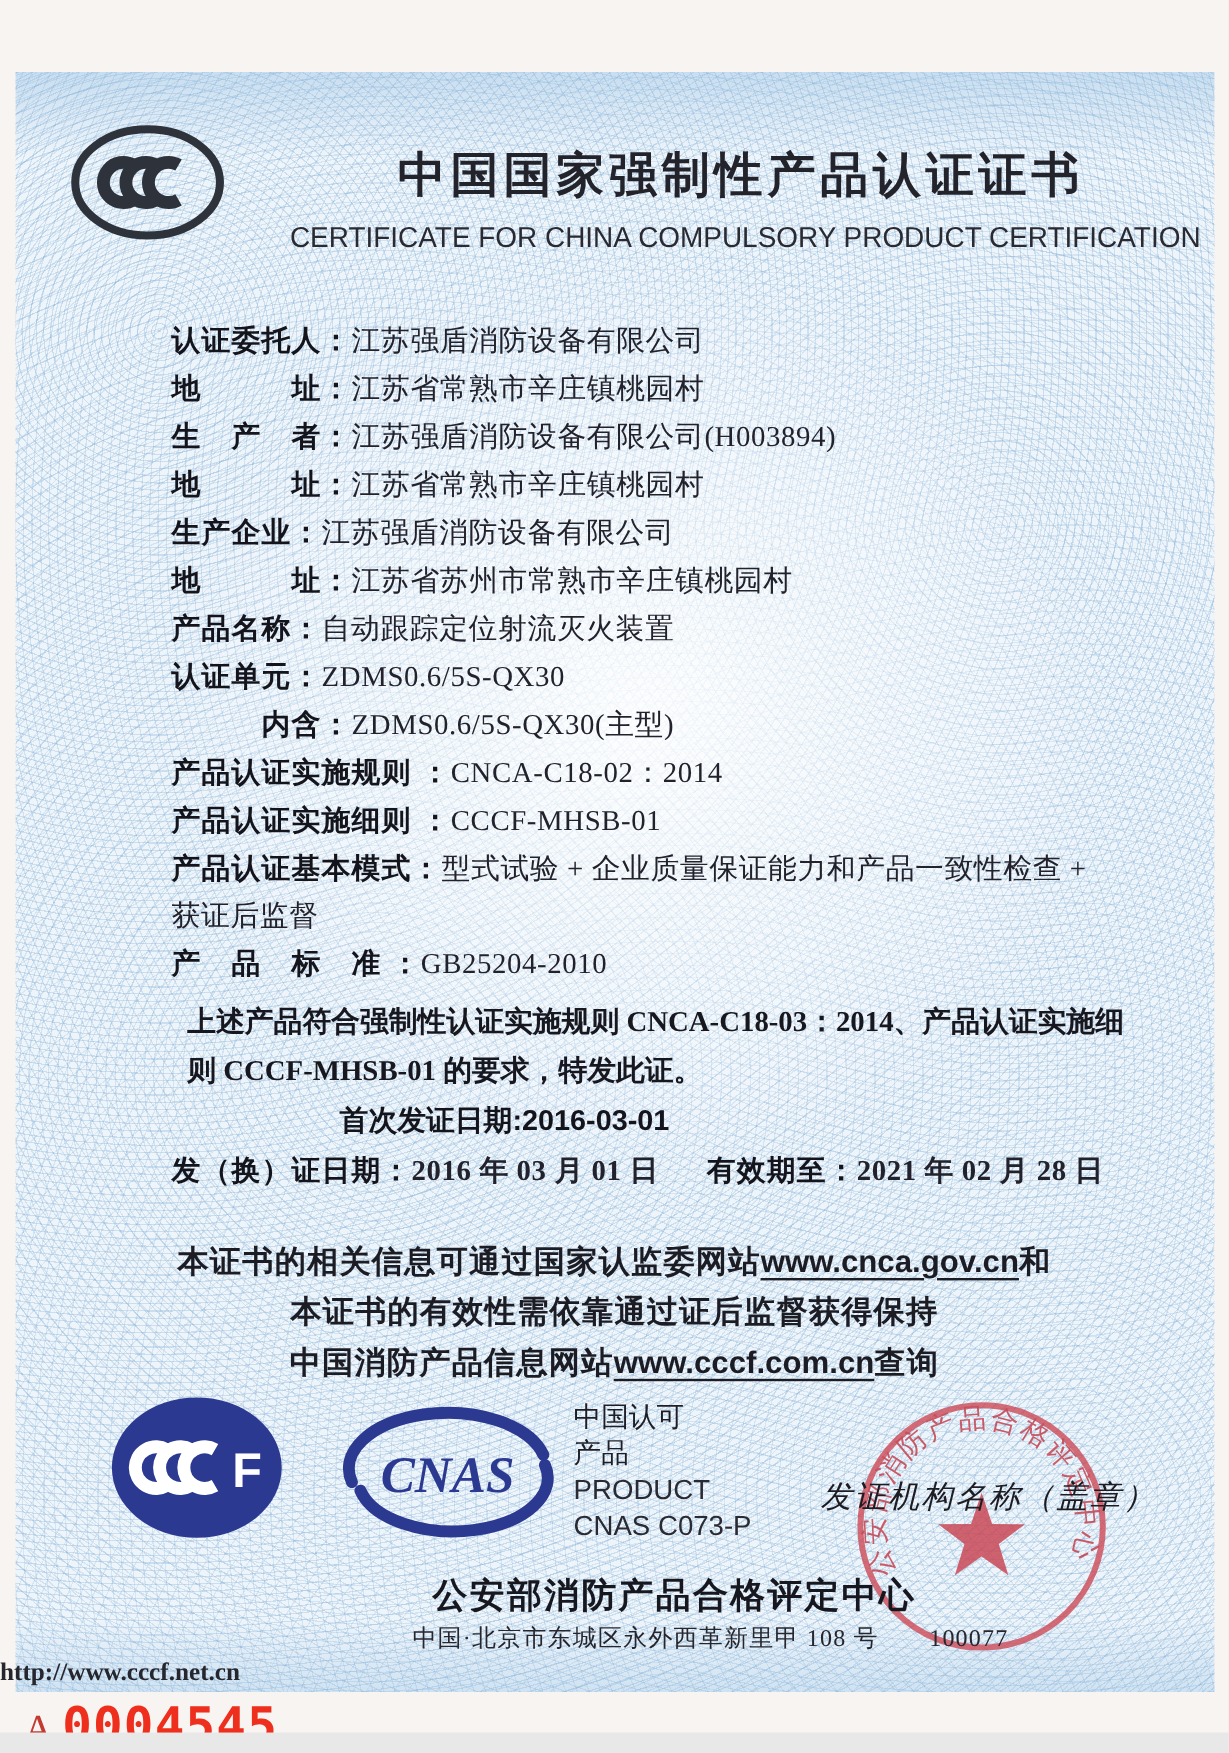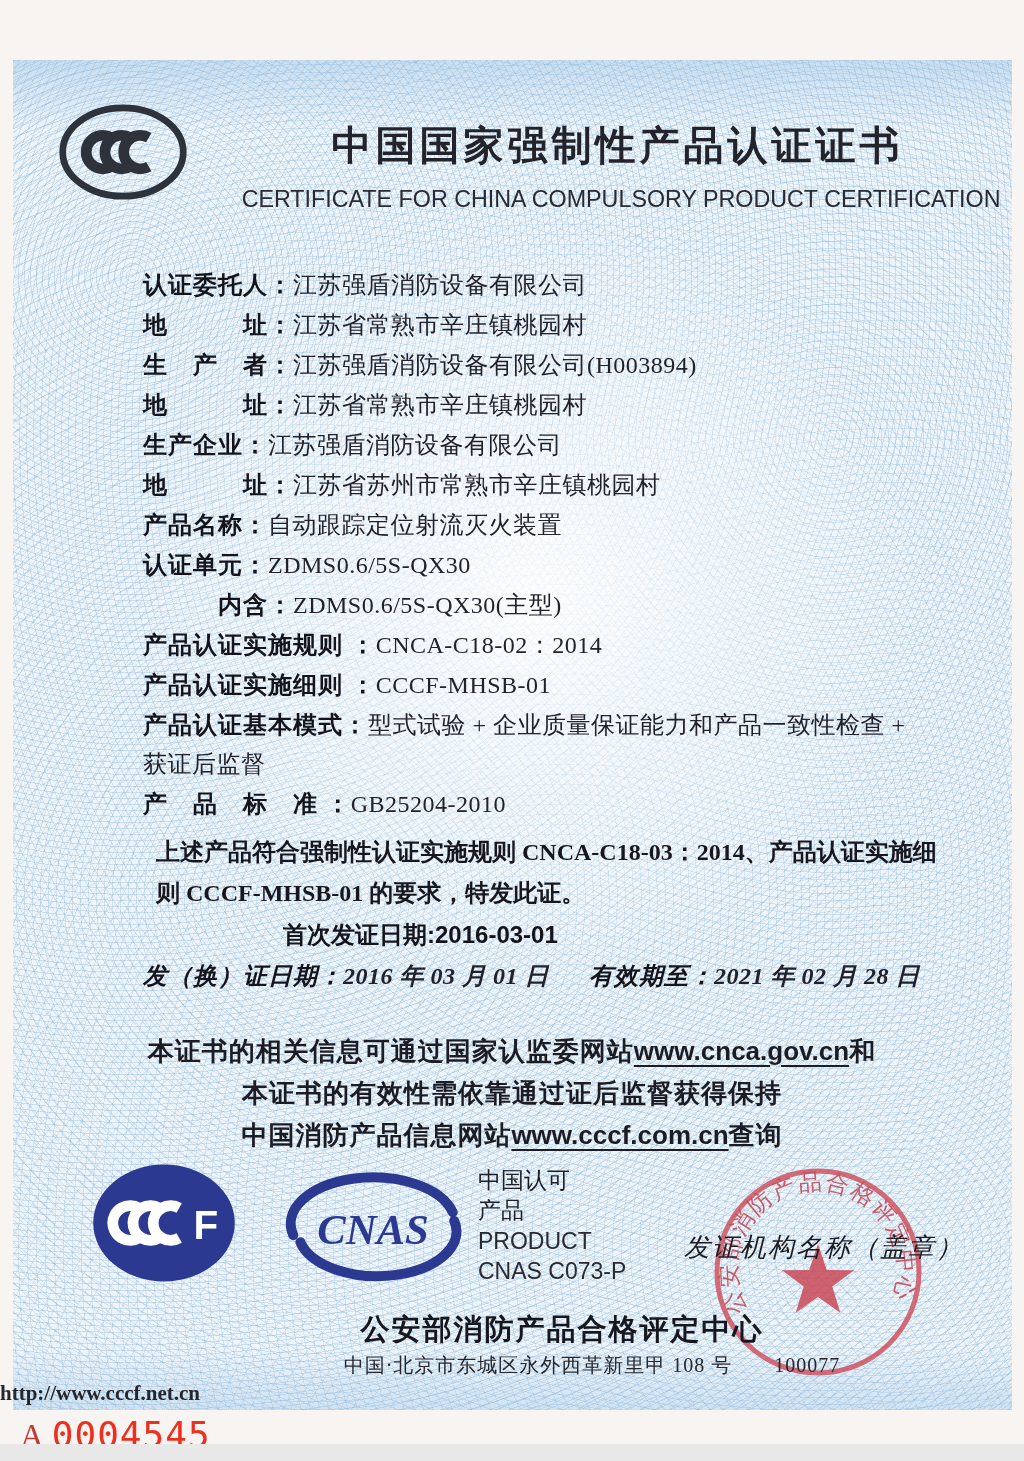--- a/index.html
+++ b/index.html
@@ -40,21 +40,21 @@
     position:absolute; top:230px; right:138px; font-size:23px; color:#20202a; letter-spacing:1px;
   }
   
   .fields { position:absolute; left:143px; top:265px; width:790px; }
   .row { font-size:24px; line-height:39px; white-space:nowrap; }
   .lbl { font-family:"Liberation Sans","DejaVu Sans",sans-serif; font-weight:700; color:#14141c; letter-spacing:1px; }
   .val { font-family:"Liberation Serif","DejaVu Serif",serif; color:#22222c; letter-spacing:0.5px; }
   .statement { margin-top:8px; font-size:24px; line-height:41px; font-weight:700; color:#17171f; white-space:nowrap;margin-left:13px; }
   .first-issue { margin-left:140px; margin-top:1px; font-size:24px; line-height:40px; font-weight:700; color:#14141c;
     font-family:"Liberation Sans","DejaVu Sans",sans-serif; }
-  .dates { margin-top:1px; font-size:24px; line-height:40px; white-space:nowrap;font-style:italic; }
+  .dates { margin-top:1px; font-size:24px; line-height:40px; white-space:nowrap; }
   .dates .gap { display:inline-block; width:40px; }
   
   .notices { position:absolute; left:0; top:1030px; width:1024px; text-align:center;
     font-family:"Liberation Sans","DejaVu Sans",sans-serif; font-weight:600; color:#1c1c24; }
   .notices .nline { font-size:26px; line-height:42px; letter-spacing:1px; }
   .nurl { font-weight:600; text-decoration:underline; text-underline-offset:5px; letter-spacing:0; }
   
   .cccf-logo { position:absolute; left:88px; top:1158px; width:152px; height:130px; }
   .cnas-logo { position:absolute; left:284px; top:1160px; width:178px; height:126px; }
   .accred { position:absolute; left:478px; top:1166px; font-size:23px; line-height:30px; color:#1e1e26; }
@@ -70,21 +70,21 @@
   
   .issuer-name { position:absolute; left:100px; top:1310px; width:924px; text-align:center;
     font-family:"Liberation Sans","DejaVu Sans",sans-serif; font-weight:700; font-size:29px; letter-spacing:2px; color:#17171f; }
   .issuer-addr { position:absolute; left:160px; top:1352px; width:864px; text-align:center;
     font-size:20px; letter-spacing:1px; color:#26262e; }
   .issuer-url { position:absolute; left:0; top:1381px; width:1024px; text-align:left;
     font-size:21px; color:#26262e;font-weight:bold; }
   
   .serial { position:absolute; left:20px; top:1414px; white-space:nowrap; }
   .serial .pfx { font-family:"Liberation Serif","DejaVu Serif",serif; font-size:33px; color:#c23a31; }
-  .serial .num { font-family:"DejaVu Sans Mono","Liberation Mono",monospace; font-weight:400; font-size:36px;
+  .serial .num { font-family:"DejaVu Sans Mono","Liberation Mono",monospace; font-weight:700; font-size:41px;
     color:#ee2f1e; letter-spacing:1px; margin-left:8px; }
 </style>
 </head>
 <body>
 
 <div class="page">
   <div class="panel"></div>
 
   <svg class="ccc-logo" viewBox="0 0 200 156">
     <ellipse cx="100" cy="78" rx="90" ry="66" fill="none" stroke="#2d323b" stroke-width="10"></ellipse>

